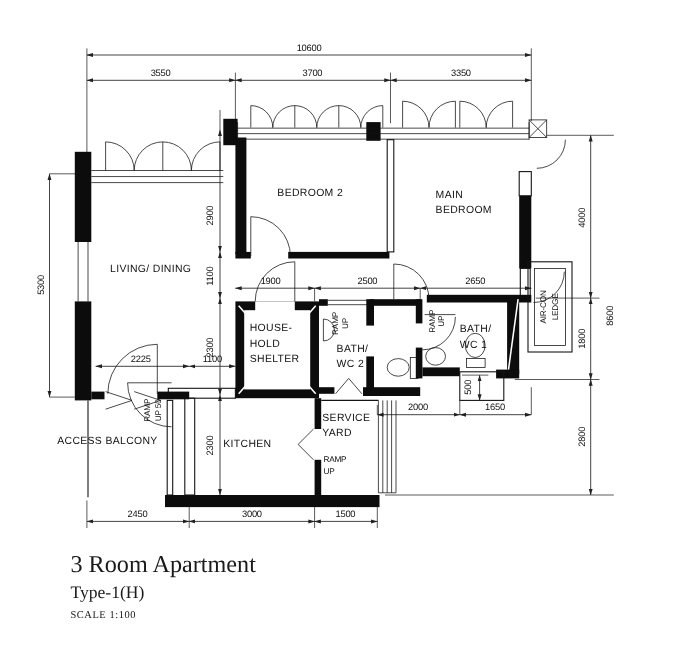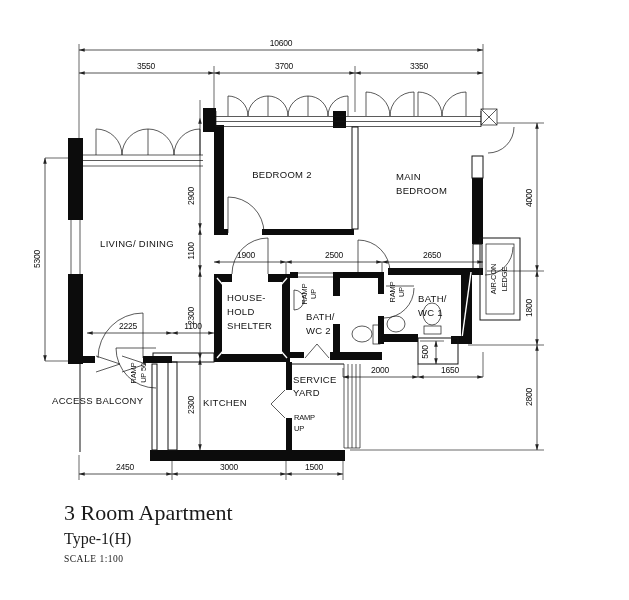--- a/index.html
+++ b/index.html
@@ -1,17 +1,17 @@
 <!DOCTYPE html>
 <html><head>
 <meta charset="utf-8">
 <style>
   html,body{margin:0;padding:0;background:#ffffff;}
   .stage{position:relative;width:544px;height:600px;background:#fff;overflow:hidden;
-         font-family:"Liberation Sans",sans-serif;}
+         font-family:"Liberation Sans",sans-serif;padding-left:14px;}
   svg{position:absolute;left:0;top:0;}
   .w{fill:#0c0c0c;stroke:none;}
   .ln{stroke:#141414;stroke-width:1;fill:none;}
   .thin{stroke:#141414;stroke-width:0.7;fill:none;}
   .hl{stroke:#2a2a2a;stroke-width:0.7;fill:none;}
   .dl{stroke:#2a2a2a;stroke-width:0.8;fill:none;}
   .wht{stroke:#ffffff;stroke-width:1.4;fill:none;}
   .dim{font-size:8.5px;fill:#111;letter-spacing:-0.2px;}
   .lbl{font-size:9.5px;fill:#111;letter-spacing:0.3px;}
   .sm{font-size:7.5px;fill:#111;letter-spacing:-0.2px;}

